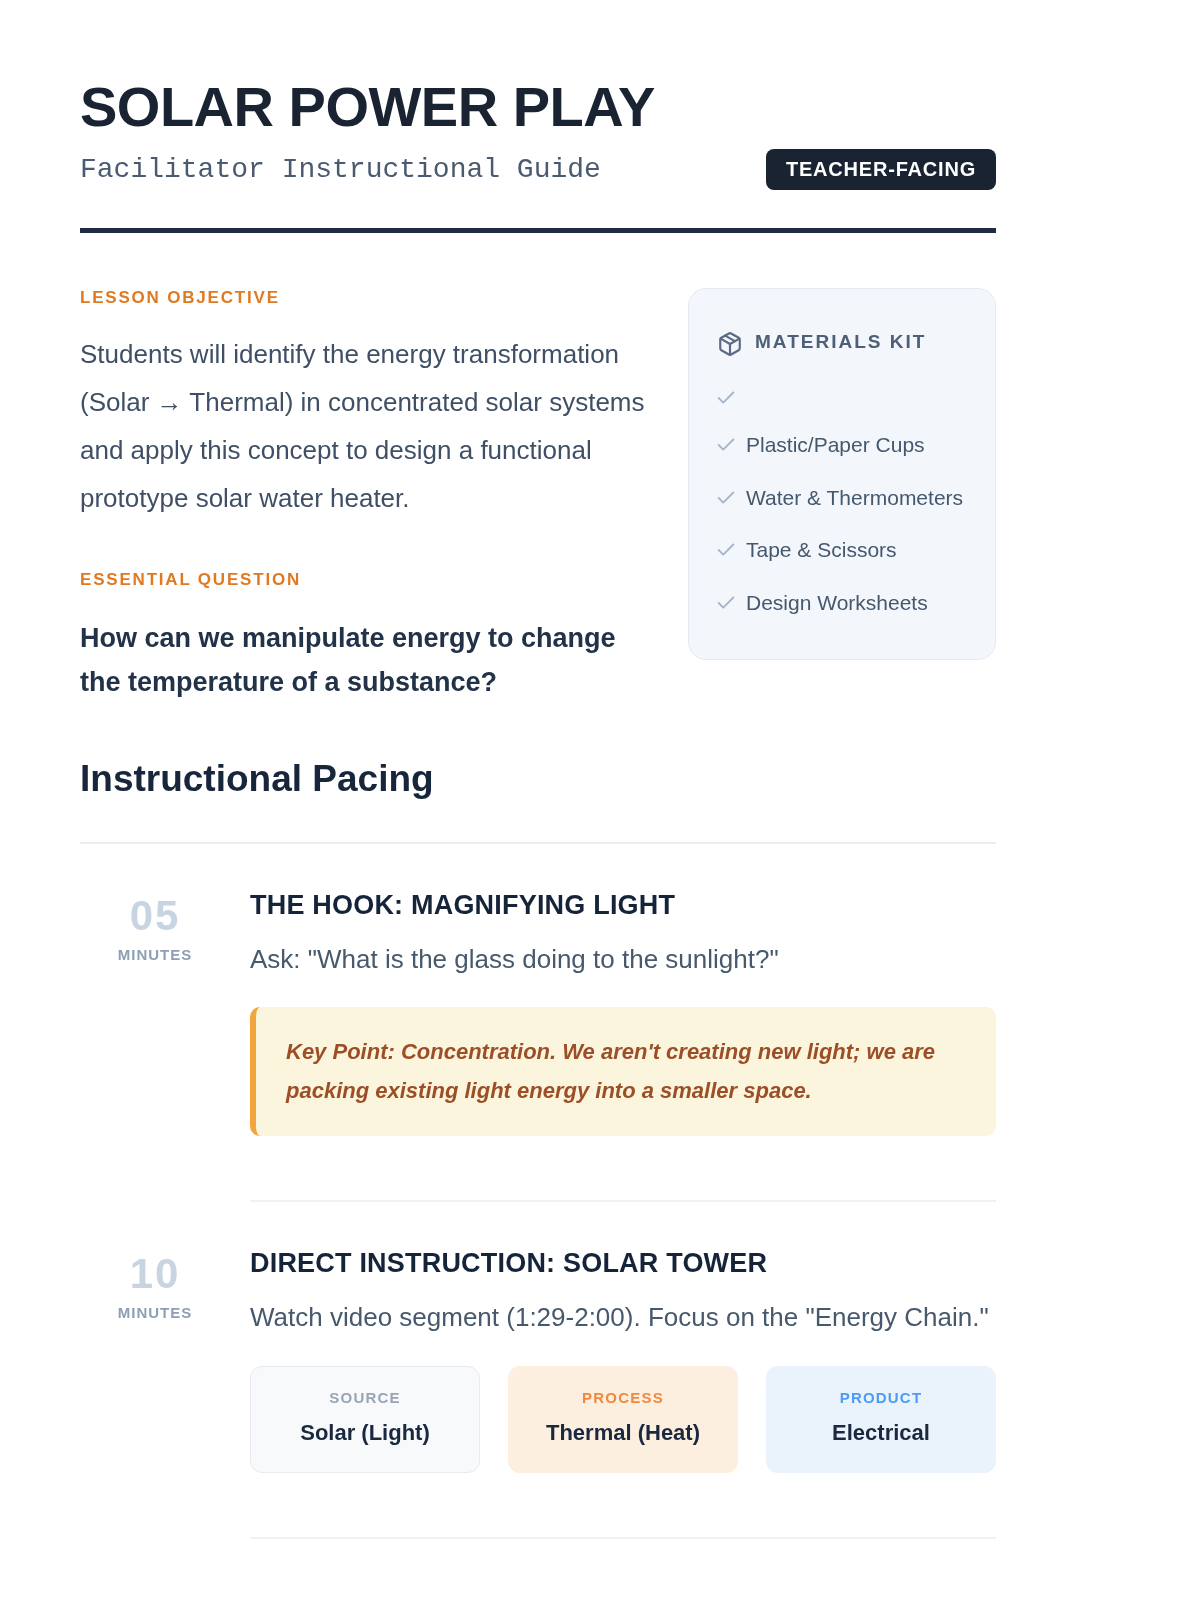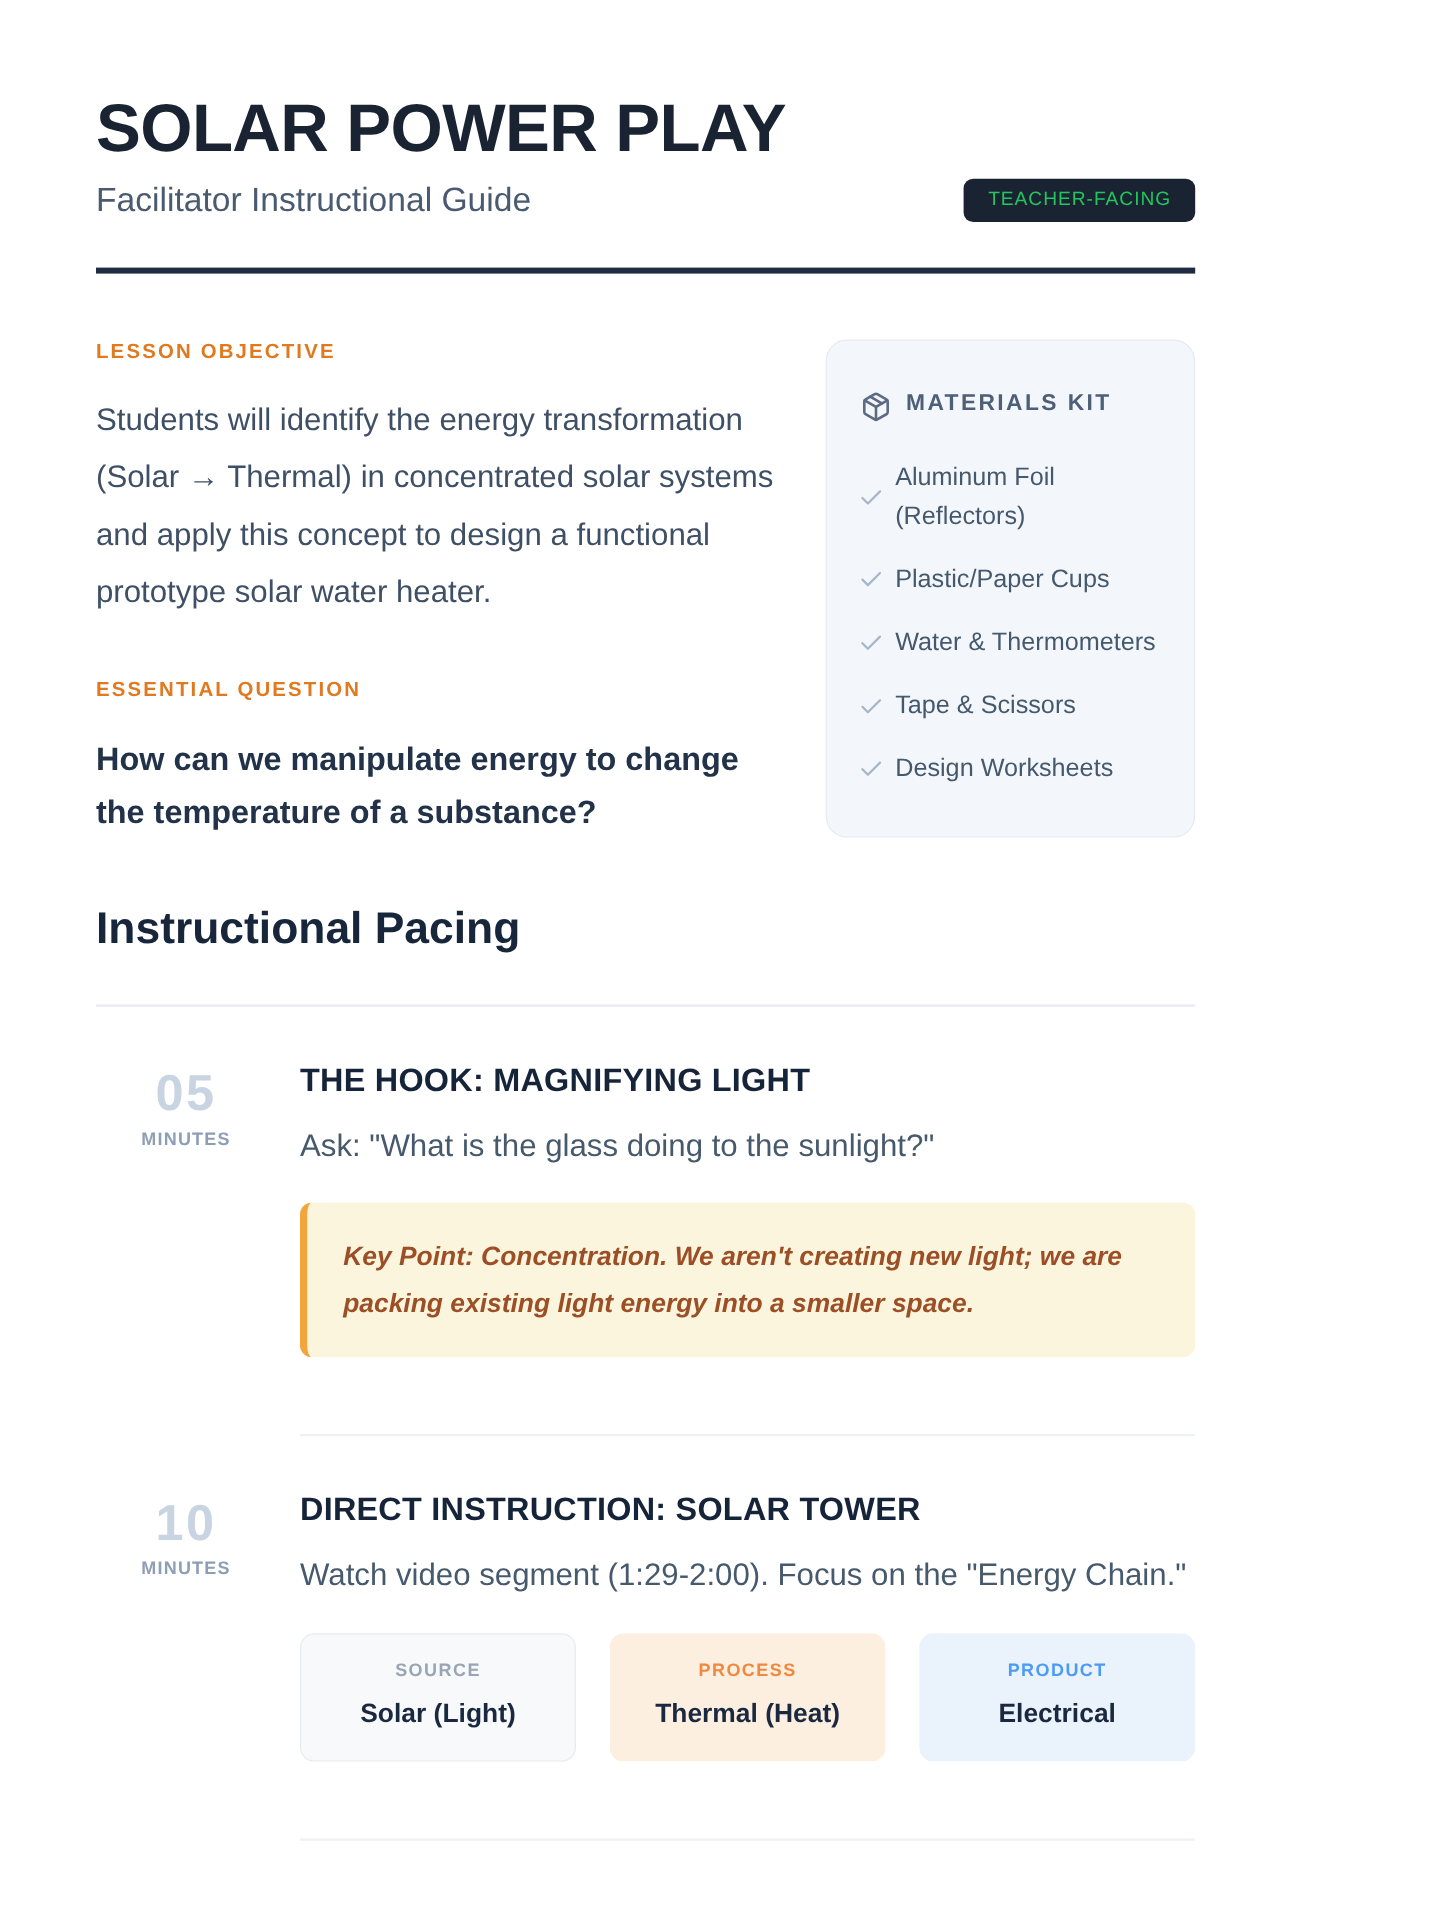--- a/index.html
+++ b/index.html
@@ -13,24 +13,24 @@
 
   
   .h1 {
     font-size: 56px; font-weight: 700; letter-spacing: -0.5px;
     color: #1a2332; line-height: 1.02;
   }
   .sub-row {
     display: flex; justify-content: space-between; align-items: center;
     margin-top: 14px;
   }
-  .subtitle { font-size: 28px; color: #4a5a70; }
+  .subtitle { font-size: 28px; color: #4a5a70; font-family: Liberation Mono, monospace; }
   .badge {
-    background: #1a2332; color: #22c55e;
-    font-size: 16px; font-weight: 400; letter-spacing: 0.8px;
+    background: #1a2332; color: #ffffff;
+    font-size: 20px; font-weight: 700; letter-spacing: 0.8px;
     padding: 9px 20px; border-radius: 8px;
   }
   .header-rule { margin-top: 38px; height: 5px; background: #1e2b40; border: none; }
 
   
   .overview { display: flex; gap: 32px; margin-top: 55px; }
   .overview-left { flex: 1 1 auto; min-width: 0; }
   .eyebrow {
     font-size: 17px; font-weight: 700; letter-spacing: 1.8px;
     color: #e0791f; text-transform: uppercase;
@@ -150,21 +150,20 @@
         </span>
         <span>MATERIALS KIT</span>
       </div>
       <ul class="materials-list">
         <li>
           <span class="check-icon">
             <svg width="22" height="22" viewBox="0 0 24 24" fill="none" stroke="currentColor" stroke-width="2" stroke-linecap="round" stroke-linejoin="round">
                 <polyline points="20 6 9 17 4 12"></polyline>
               </svg>
           </span>
-          <span>Aluminum Foil (Reflectors)</span>
         </li>
         <li>
           <span class="check-icon">
             <svg width="22" height="22" viewBox="0 0 24 24" fill="none" stroke="currentColor" stroke-width="2" stroke-linecap="round" stroke-linejoin="round">
                 <polyline points="20 6 9 17 4 12"></polyline>
               </svg>
           </span>
           <span>Plastic/Paper Cups</span>
         </li>
         <li>

